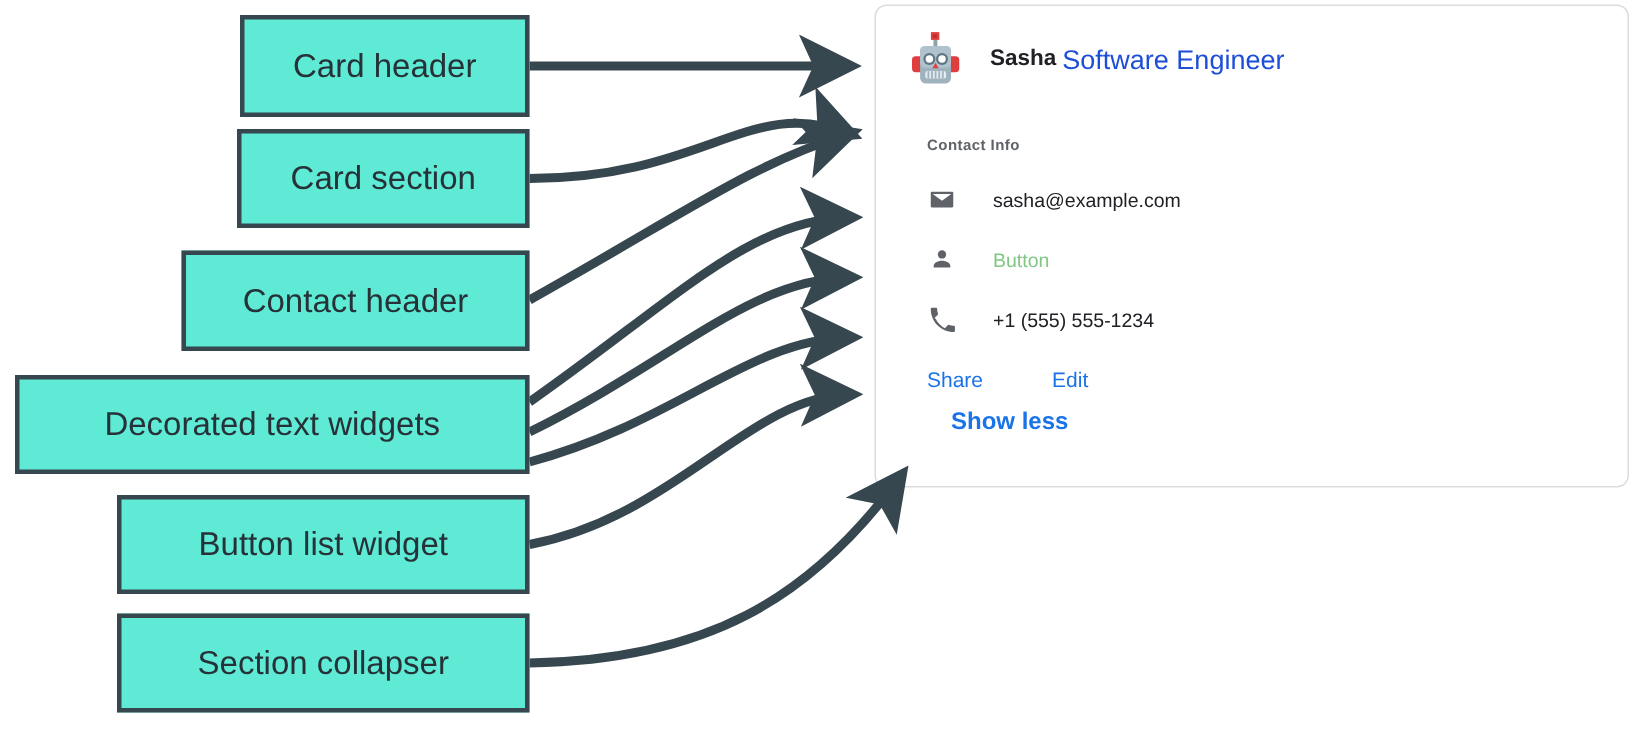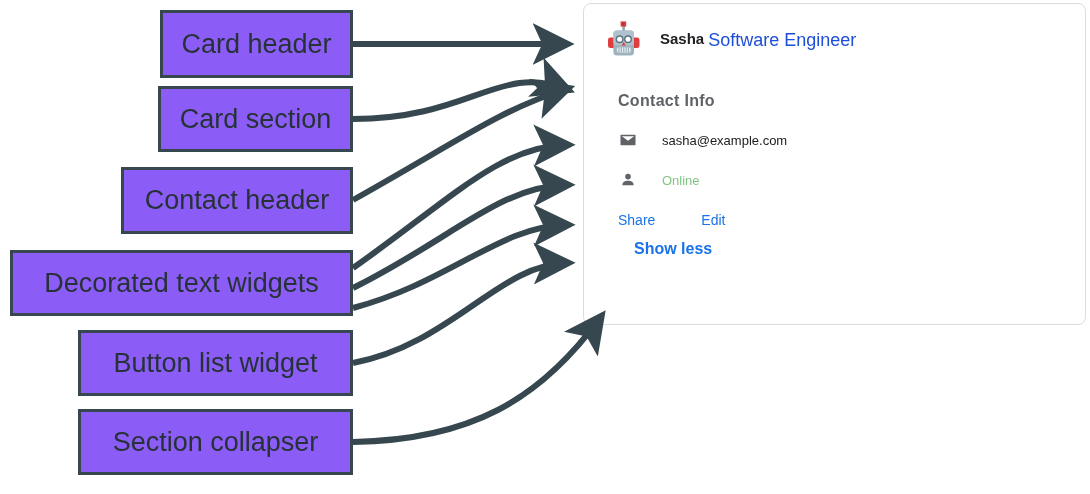--- a/index.html
+++ b/index.html
@@ -11,26 +11,26 @@
     position:relative;
   }
   #stage{position:absolute;left:0;top:0;width:1090px;height:494px;}
 
   
   #annotations{position:absolute;left:0;top:0;width:1090px;height:494px;z-index:3;}
   .callout{
     position:absolute;
     box-sizing:border-box;
     border:3px solid #37474f;
-    background:#8b5cf6;
+    background:#5eead4;
     color:#263238;
     display:flex;
     align-items:center;
     justify-content:center;
-    font-size:27px;
+    font-size:22px;
     line-height:1;
     white-space:nowrap;
     letter-spacing:0px;
   }
   #c0{left:160px;top:10px;width:193px;height:68px;}
   #c1{left:158px;top:86px;width:195px;height:66px;}
   #c2{left:121px;top:167px;width:232px;height:67px;}
   #c3{left:10px;top:250px;width:343px;height:66px;}
   #c4{left:78px;top:330px;width:275px;height:66px;}
   #c5{left:78px;top:409px;width:275px;height:66px;}
@@ -55,21 +55,21 @@
   }
   .avatar{width:44px;height:44px;flex:0 0 44px;position:relative;}
   .hdr-text{display:flex;flex-direction:row;gap:4px;}
   .hdr-title{font-size:15px;font-weight:bold;color:#202124;line-height:1.15;}
   .hdr-sub{font-size:18px;color:#1d4ed8;line-height:1.15;}
 
   .card-section{
     padding:0 0 0 18px;
   }
   .section-header{
-    font-size:16px;font-weight:bold;color:#5f6368;
+    font-size:10px;font-weight:bold;color:#5f6368;
     letter-spacing:.3px;
     padding:18px 0 10px 16px;
   }
   .row{
     display:flex;align-items:center;
     height:40px;
     padding-left:16px;
   }
   .row .ic{width:20px;height:20px;flex:0 0 20px;margin-right:24px;display:flex;align-items:center;justify-content:center;}
   .row .txt{font-size:13px;color:#202124;}
@@ -141,23 +141,31 @@
         <span class="txt">sasha@example.com</span>
       </div>
 
       <div class="row">
         <span class="ic">
           <svg width="18" height="18" viewBox="0 0 24 24" fill="#5f6368" aria-hidden="true">
             <circle cx="12" cy="7.5" r="3.7"></circle>
             <path d="M12 13c-4.1 0-7.4 2.1-7.4 4.7V19h14.8v-1.3C19.4 15.1 16.1 13 12 13z"></path>
           </svg>
         </span>
-        <span class="txt online">Online</span>
-      </div>
-
+        <span class="txt online">Button</span>
+      </div>
+
+      <div class="row">
+        <span class="ic">
+          <svg width="18" height="18" viewBox="0 0 24 24" fill="#5f6368" aria-hidden="true">
+            <path d="M6.6 10.8c1.7 3.4 4.5 6.1 7.9 7.9l2.6-2.6c.3-.3.8-.4 1.2-.3 1.3.4 2.7.7 4.1.7.6 0 1.1.5 1.1 1.1V21c0 .6-.5 1.1-1.1 1.1C11.2 22.1 2 12.9 2 1.6 2 1 2.5.5 3.1.5h3.5c.6 0 1.1.5 1.1 1.1 0 1.4.2 2.8.7 4.1.1.4 0 .9-.3 1.2l-2.6 2.6z" transform="translate(0,1)"></path>
+          </svg>
+        </span>
+        <span class="txt">+1 (555) 555-1234</span>
+      </div>
 
       <div class="btn-row">
         <button class="tbtn">Share</button>
         <button class="tbtn">Edit</button>
       </div>
 
       <div class="collapser">Show less</div>
 
     </div>
   </div>

